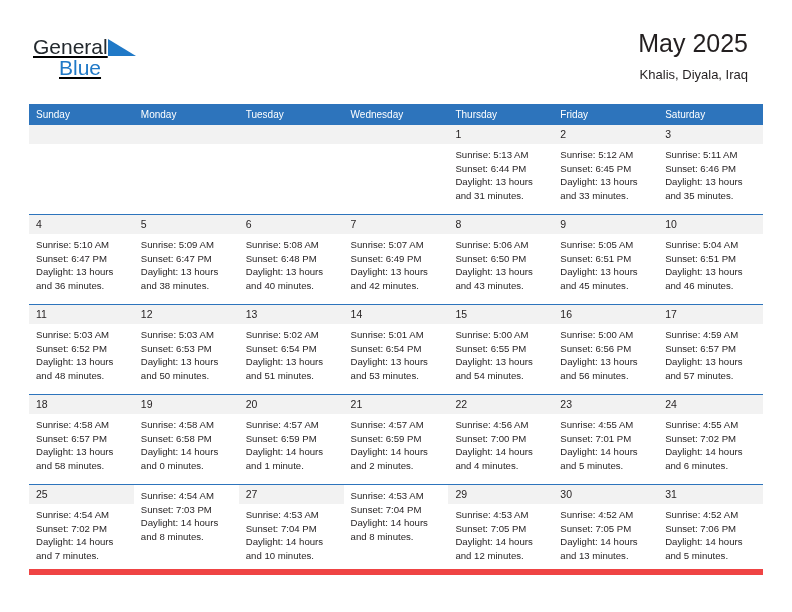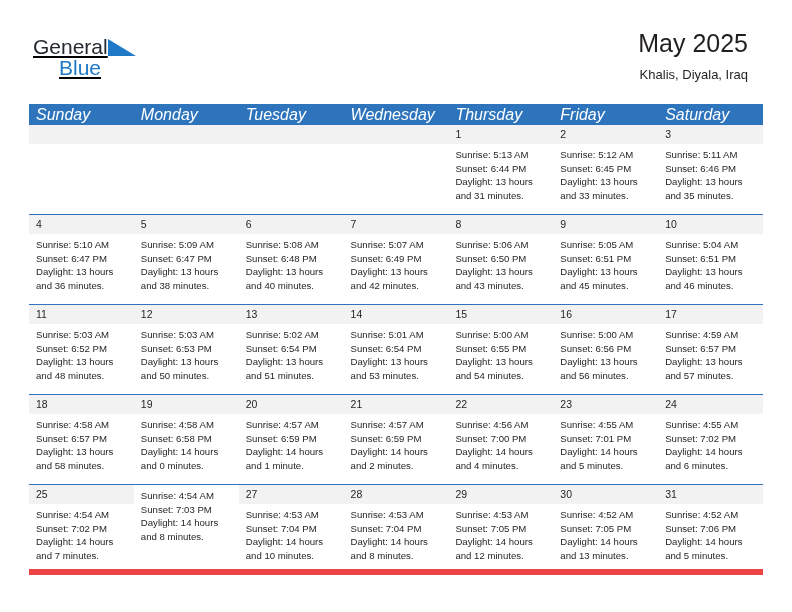--- a/index.html
+++ b/index.html
@@ -86,27 +86,26 @@
     width: 734px;
   }
   .dow-row {
     display: flex;
     background: #2d74bc;
     height: 21px;
   }
   .dow-cell {
     flex: 1 1 0;
     color: #ffffff;
-    font-size: 16px;
+    font-size: 10px;
     line-height: 21px;
     padding-left: 7px;
     box-sizing: border-box;
     white-space: nowrap;
     overflow: hidden;
-    font-style: italic;
   }
   .week-row {
     display: flex;
     height: 90px;
     border-bottom: 1px solid #2d74bc;
     box-sizing: border-box;
   }
   .week-row.last {
     border-bottom: 6px solid #ef4444;
   }
@@ -439,21 +438,20 @@
       <div class="day-cell">
         <div class="day-num-band">27</div>
         <div class="day-body">
           <div>Sunrise: 4:53 AM</div>
           <div>Sunset: 7:04 PM</div>
           <div>Daylight: 14 hours</div>
           <div>and 10 minutes.</div>
         </div>
       </div>
       <div class="day-cell">
-        <div class="day-num-band">28</div>
         <div class="day-body">
           <div>Sunrise: 4:53 AM</div>
           <div>Sunset: 7:04 PM</div>
           <div>Daylight: 14 hours</div>
           <div>and 8 minutes.</div>
         </div>
       </div>
       <div class="day-cell">
         <div class="day-num-band">29</div>
         <div class="day-body">

